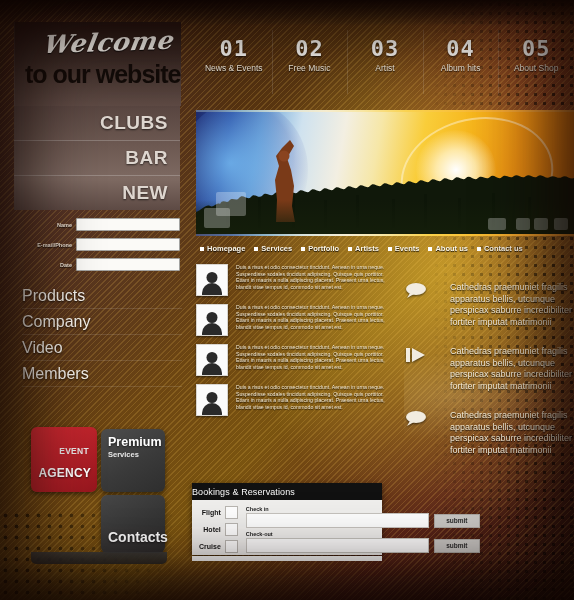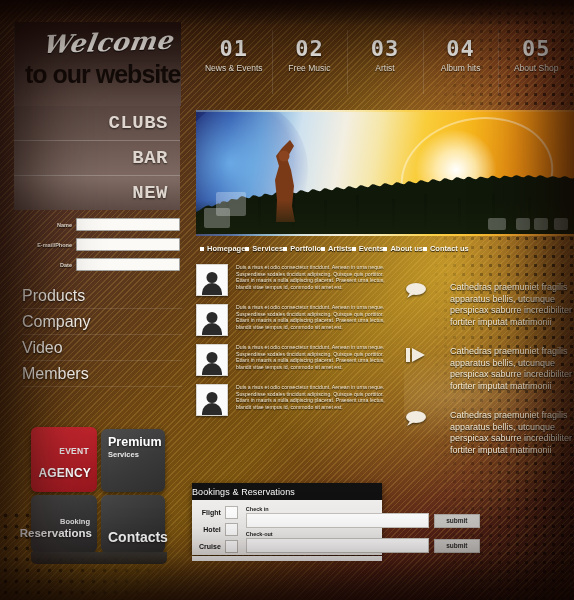--- a/index.html
+++ b/index.html
@@ -65,21 +65,21 @@
   .topnav .cap{font-size:8.5px;color:#efe7d8;line-height:12px;
     text-shadow:0 1px 1px rgba(0,0,0,.8);}
 
   
   .leftpanel{position:absolute;left:14px;top:106px;width:166px;height:104px;
     background:linear-gradient(to bottom,#584540 0%,#6b5750 35%,#7e6a62 70%,#5d4a44 100%);}
   .leftpanel .row{height:34px;position:relative;
     display:flex;align-items:center;justify-content:flex-end;padding-right:12px;}
   .leftpanel .row + .row{border-top:1px solid rgba(255,255,255,.22);}
   .leftpanel .row span{font-weight:700;font-size:19px;color:#ded6cf;letter-spacing:.5px;
-    text-shadow:0 1px 2px rgba(0,0,0,.6);font-family:Liberation Mono, monospace;}
+    text-shadow:0 1px 2px rgba(0,0,0,.6);}
 
   
   .leftform{position:absolute;left:14px;top:218px;width:166px;}
   .leftform .frow{display:flex;align-items:center;justify-content:flex-end;margin-bottom:7px;}
   .leftform .flabel{font-size:5.5px;font-weight:700;color:#f0e6d8;margin-right:4px;
     text-shadow:0 1px 1px rgba(0,0,0,.85);white-space:nowrap;}
   .leftform .finput{width:98px;height:9px;background:#fbfaf7;
     border:1px solid rgba(0,0,0,.35);border-radius:1px;}
 
   
@@ -130,21 +130,21 @@
     background:radial-gradient(circle at 40% 45%,rgba(120,190,245,.75),rgba(40,60,160,.2) 58%,rgba(20,30,90,0) 75%);
     border-radius:50%;}
   .hero .crowd{position:absolute;left:0;right:0;bottom:0;height:66px;}
   .hero .hero-bottom-dark{position:absolute;left:0;right:0;bottom:0;height:34px;
     background:linear-gradient(to top,rgba(20,30,10,.92),rgba(20,30,10,0));}
   .hero .figure{position:absolute;left:74px;bottom:12px;width:32px;height:82px;}
   .hero .sqr{position:absolute;background:rgba(255,255,255,.28);border-radius:2px;}
 
   
   .crumbs{position:absolute;left:200px;top:242px;width:374px;height:13px;
-    display:flex;align-items:center;}
+    display:flex;align-items:center;gap:9px;}
   .crumbs .ci{display:flex;align-items:center;gap:3px;
     font-size:7.5px;color:#fbf6ea;font-weight:700;
     text-shadow:0 1px 1px rgba(0,0,0,.85);}
   .crumbs .sq{width:4px;height:4px;background:#ffffff;display:inline-block;}
 
   
   .center{position:absolute;left:196px;top:264px;width:190px;}
   .crow{display:flex;gap:8px;margin-bottom:8px;}
   .thumb{width:30px;height:30px;flex:0 0 30px;background:#fbfbfb;
     border:1px solid #d7d4cf;box-shadow:0 1px 2px rgba(0,0,0,.6);
@@ -267,24 +267,20 @@
   </div>
 
   <div class="tiles">
     <div class="tile tile-agency">
       <div class="t-small">EVENT</div>
       <div class="t-big">AGENCY</div>
     </div>
     <div class="tile tile-premium">
       <div class="t-big">Premium</div>
       <div class="t-small">Services</div>
-    </div>
-    <div class="tile tile-booking">
-      <div class="t-small">Booking</div>
-      <div class="t-big">Reservations</div>
     </div>
     <div class="tile tile-contacts">
       <div class="t-big">Contacts</div>
     </div>
   </div>
   <div class="botstrip"></div>
 
   <div class="hero">
     <div class="blueswirl"></div>
     <div class="ring"></div>

